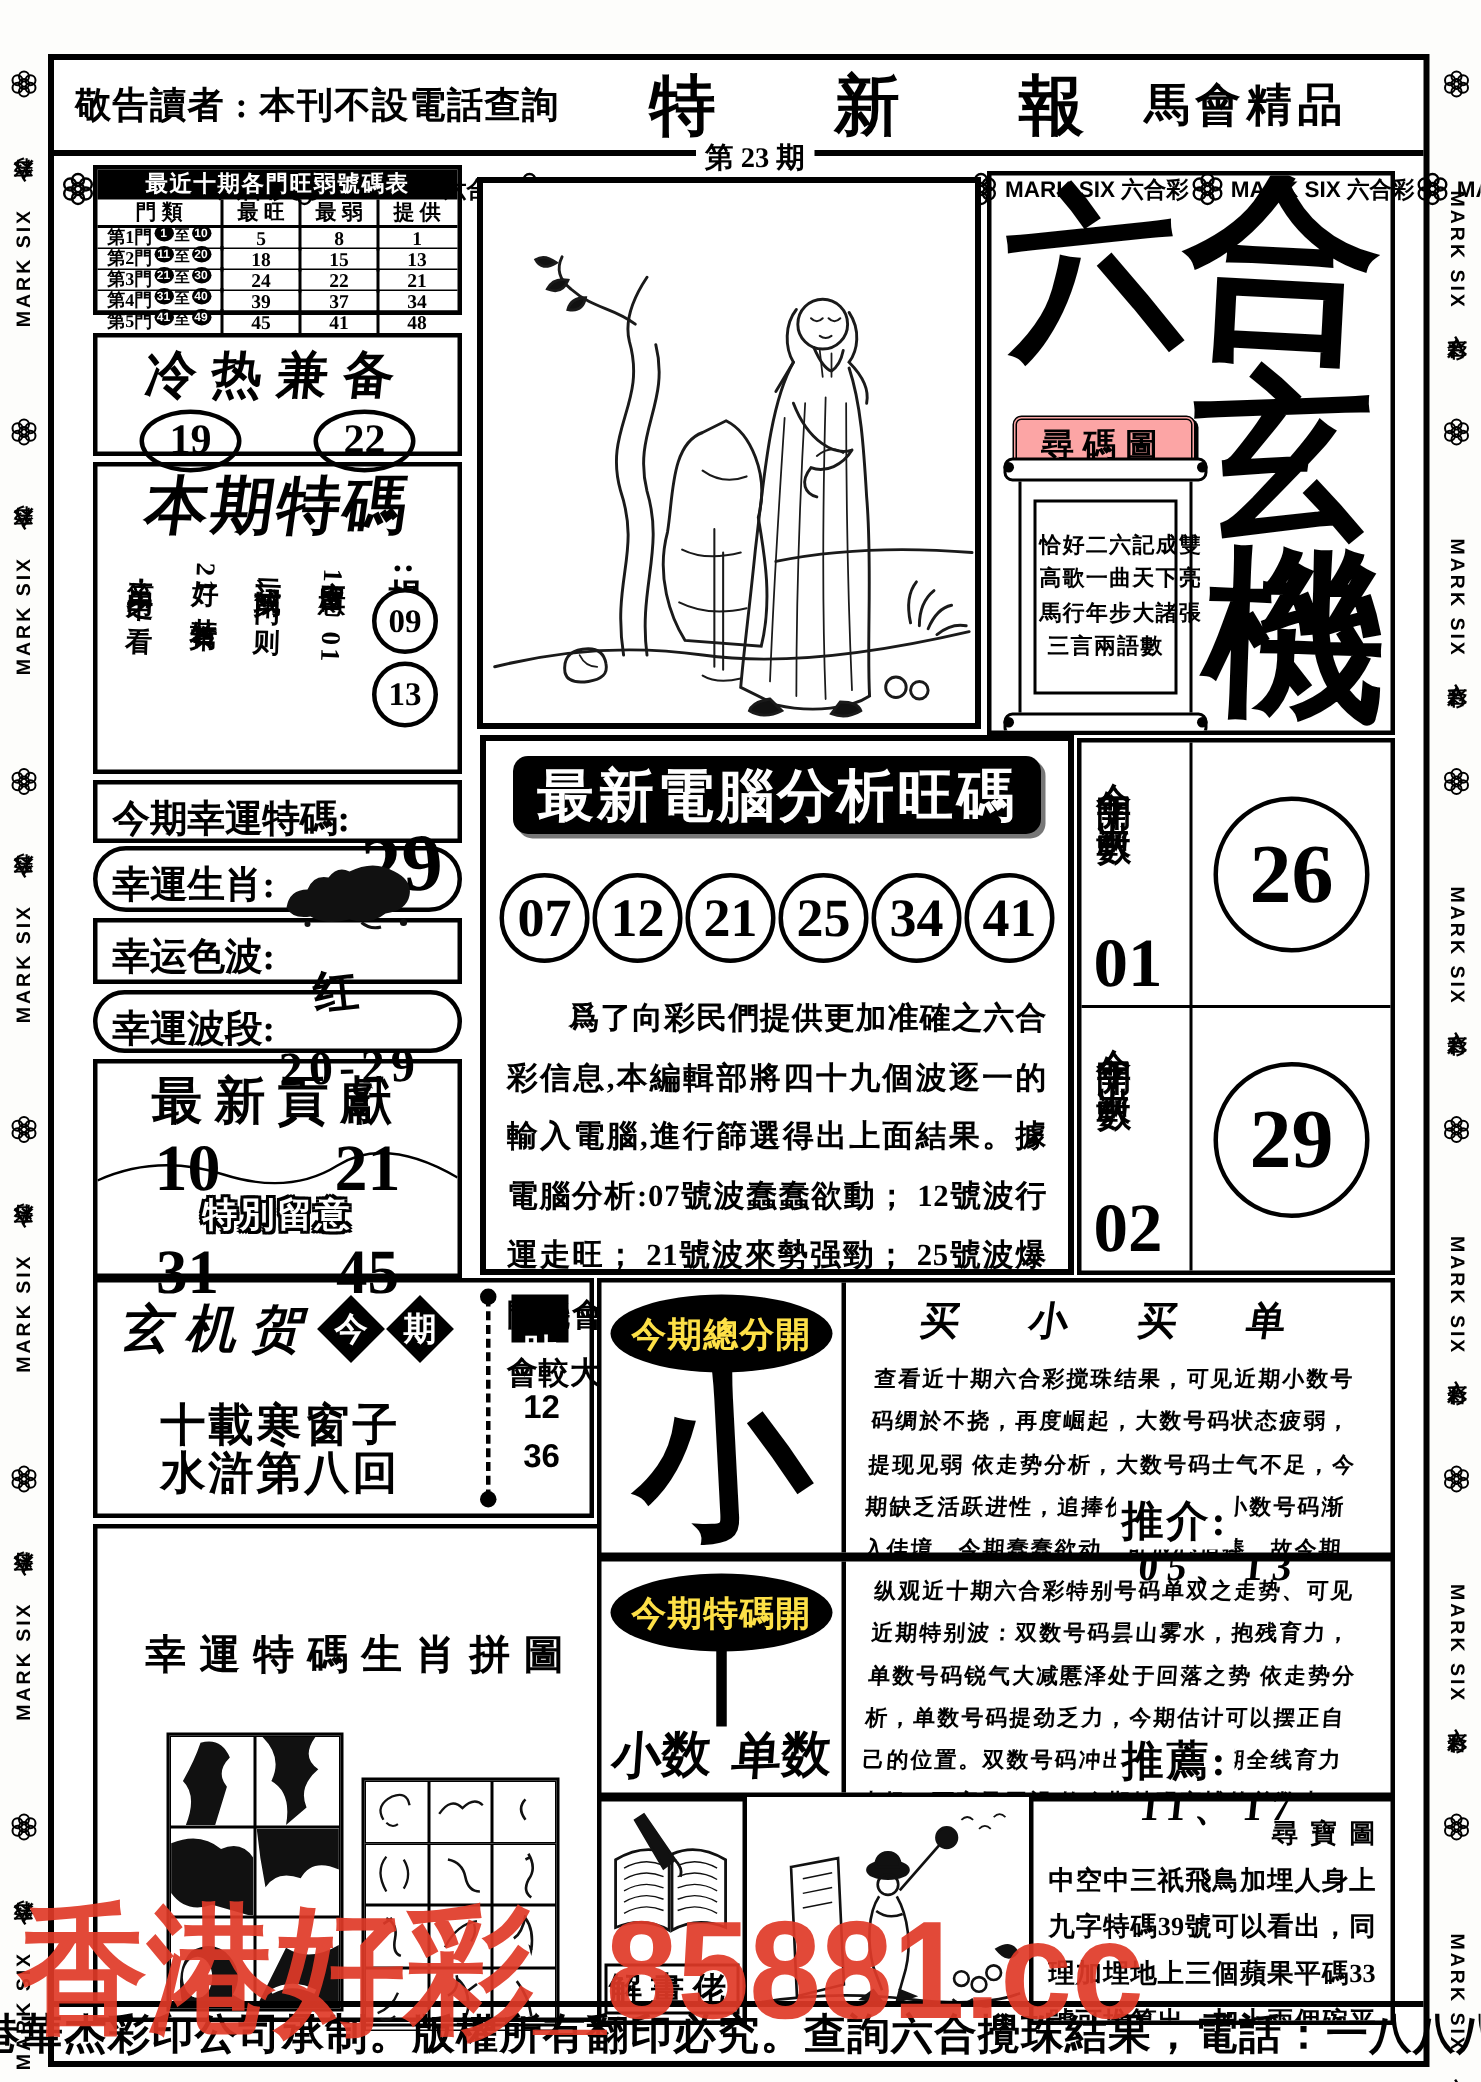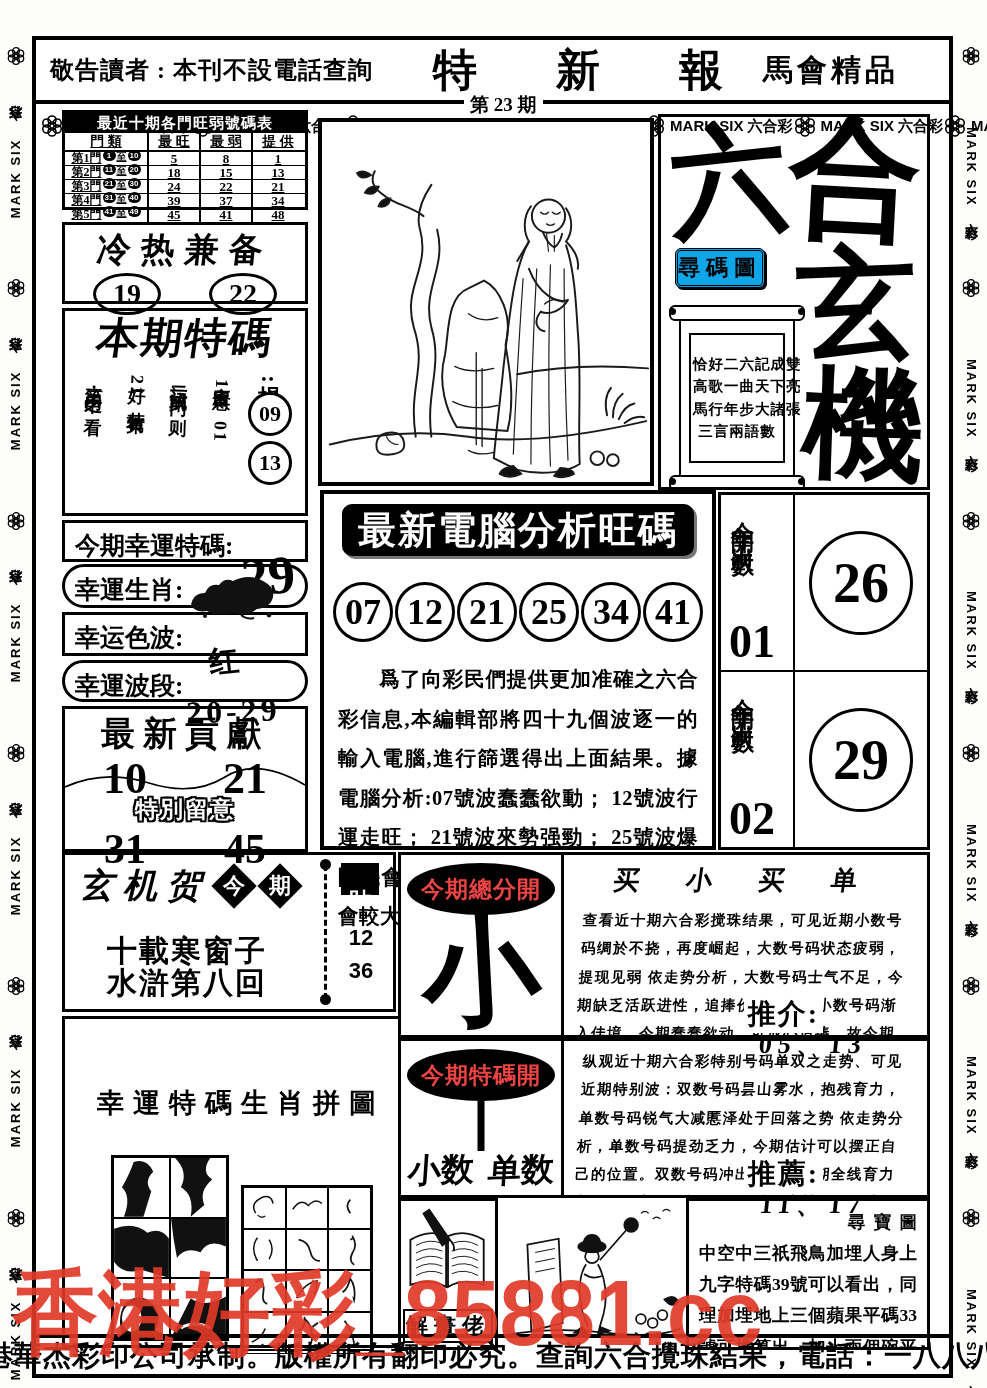--- a/index.html
+++ b/index.html
@@ -23,21 +23,21 @@
   .hdr-tag{font:900 30px "Liberation Serif",serif;margin-left:6px;letter-spacing:4px;}
   .issue{position:absolute;left:428px;top:52px;font:700 19px "Liberation Serif",serif;background:#fff;padding:0 6px;z-index:3;}
   .logo-row{position:absolute;left:0;top:66px;width:913px;height:40px;display:flex;align-items:center;justify-content:space-between;padding:0 4px;box-sizing:border-box;}
   .logo-item{display:flex;align-items:center;gap:4px;font:900 15px "Liberation Sans",sans-serif;white-space:nowrap;}
   .logo-item .flower{width:24px;height:24px;}
   
   .ht{left:26px;top:70px;width:246px;height:100px;border:3px solid #000;box-sizing:border-box;}
   .ht-title{background:#000;color:#fff;font:900 15px "Liberation Serif",serif;text-align:center;height:20px;line-height:20px;letter-spacing:1px;}
   .ht-head,.ht-row{display:flex;align-items:center;}
   .ht-head{height:17px;border-bottom:2px solid #000;font:700 14px "Liberation Serif",serif;}
-  .ht-head div,.ht-row div{text-align:center;text-decoration:underline;}
+  .ht-head div,.ht-row div{text-align:center;}
   .c1{width:84px;border-right:2px solid #000;box-sizing:border-box;}
   .c2,.c3{width:52px;border-right:2px solid #000;box-sizing:border-box;}
   .c4{width:50px;}
   .ht-row{height:13px;font:700 13px "Liberation Serif",serif;border-bottom:1px solid #000;}
   .ht-row:last-child{border-bottom:none;}
   .ht-gate{display:flex;align-items:flex-start;justify-content:center;gap:1px;font-size:12px;}
   .circ{display:inline-block;min-width:11px;height:11px;border-radius:50%;background:#000;color:#fff;
         font:700 8px "Liberation Sans",sans-serif;line-height:11px;text-align:center;padding:0 1px;}
   .zhi{font-size:10px;}
   
@@ -106,22 +106,22 @@
   .cnum{width:60px;height:60px;border:3px solid #000;border-radius:50%;box-sizing:border-box;background:#fff;
         font:700 36px "Liberation Serif",serif;display:flex;align-items:center;justify-content:center;}
   .comp-par{font:600 20.5px "Liberation Serif",serif;line-height:1.93;text-align:justify;margin:18px 14px 0;letter-spacing:.5px;text-indent:2em;}
   
   .mystic{left:622px;top:74px;width:272px;height:376px;border:3px solid #000;box-sizing:border-box;position:absolute;overflow:hidden;}
   .mchar{position:absolute;font:900 118px "Liberation Serif",serif;line-height:1;}
   .m1{left:8px;top:6px;transform:rotate(-6deg);}
   .m2{right:6px;top:-4px;font-size:132px;transform:rotate(3deg);}
   .m3{right:10px;top:128px;font-size:120px;transform:rotate(-2deg);}
   .m4{right:2px;top:248px;font-size:122px;transform:rotate(2deg);}
-  .seal{position:absolute;left:14px;top:131px;border:3px double #000;border-radius:6px;padding:2px 0;
-        font:900 22px "Liberation Serif",serif;letter-spacing:6px;background:#0ea5e9;box-shadow:2px 2px 0 #000;}
+  .seal{position:absolute;left:14px;top:160px;border:3px double #000;border-radius:6px;padding:2px 16px;
+        font:900 22px "Liberation Serif",serif;letter-spacing:6px;background:#fca5a5;box-shadow:2px 2px 0 #000;}
   .scroll{position:absolute;left:8px;top:188px;width:136px;}
   .roller{height:12px;border:2px solid #000;border-radius:6px;background:#fff;position:relative;}
   .roller::before,.roller::after{content:"";position:absolute;top:1px;width:7px;height:7px;border-radius:50%;background:#000;}
   .roller::before{left:-2px;} .roller::after{right:-2px;}
   .scroll-body{border-left:2px solid #000;border-right:2px solid #000;margin:0 10px;padding:12px 2px;background:#fff;}
   .scroll-inner{border:2px solid #000;margin:0 6px;padding:18px 2px;text-align:center;}
   .poem-row{font:900 14.5px "Liberation Serif",serif;letter-spacing:1px;line-height:1.55;white-space:nowrap;}
   
   .stats{left:682px;top:452px;width:212px;height:358px;border:3px solid #000;box-sizing:border-box;position:absolute;display:flex;flex-direction:column;}
   .stat-cell{flex:1;display:flex;position:relative;border-bottom:2px solid #000;}
@@ -133,21 +133,21 @@
   .stat-circle{flex:1;display:flex;align-items:center;justify-content:center;}
   .bigcirc{width:104px;height:104px;border:3px solid #000;border-radius:50%;box-sizing:border-box;
            font:700 56px "Liberation Serif",serif;display:flex;align-items:center;justify-content:center;background:#fff;}
   
   .band{left:362px;position:absolute;width:532px;border:3px solid #000;box-sizing:border-box;display:flex;background:#fff;}
   .band1{top:812px;height:186px;}
   .band2{top:998px;height:160px;}
   .band3{top:1158px;height:152px;border:none;}
   .bcell-l{width:160px;border-right:3px solid #000;position:relative;text-align:center;overflow:hidden;}
   .bcell-r{flex:1;position:relative;padding:6px 14px 4px;}
-  .ellipse-title{margin:8px auto 0;width:148px;height:52px;background:#000;border-radius:50%;color:#ef4444;
+  .ellipse-title{margin:8px auto 0;width:148px;height:52px;background:#000;border-radius:50%;color:#fde047;
                  font:900 23px "Liberation Serif",serif;display:flex;align-items:center;justify-content:center;letter-spacing:1px;}
   .big-xiao{font:600 118px "Liberation Serif",serif;line-height:.95;margin-top:2px;transform:rotate(-3deg);}
   .stem{position:absolute;left:50%;top:58px;bottom:44px;width:7px;background:#000;transform:translateX(-50%);}
   .opts{position:absolute;bottom:2px;left:0;right:0;display:flex;justify-content:space-around;font:600 33px "Liberation Serif",serif;}
   .art-title{text-align:center;font:600 26px "Liberation Serif",serif;letter-spacing:20px;transform:skewX(-8deg);margin-top:2px;}
   .hand-par{font:600 14.5px "Liberation Serif",serif;line-height:1.95;letter-spacing:1.5px;margin-top:8px;transform:skewX(-4deg);}
   .rec{position:absolute;right:104px;bottom:2px;font:900 28px "Liberation Serif",serif;letter-spacing:2px;background:#fff;padding:0 4px;}
   .rec-val{position:absolute;right:60px;top:100%;margin-top:-8px;font:600 26px "Liberation Serif",serif;letter-spacing:6px;z-index:6;transform:skewX(-6deg);}
   
   .bookbox{width:100px;border:3px solid #000;box-sizing:border-box;position:relative;}

